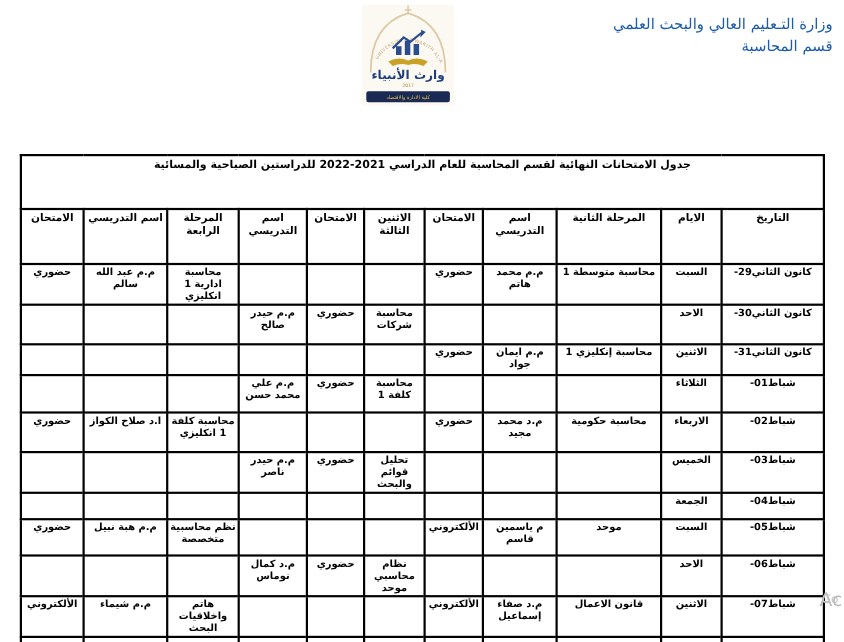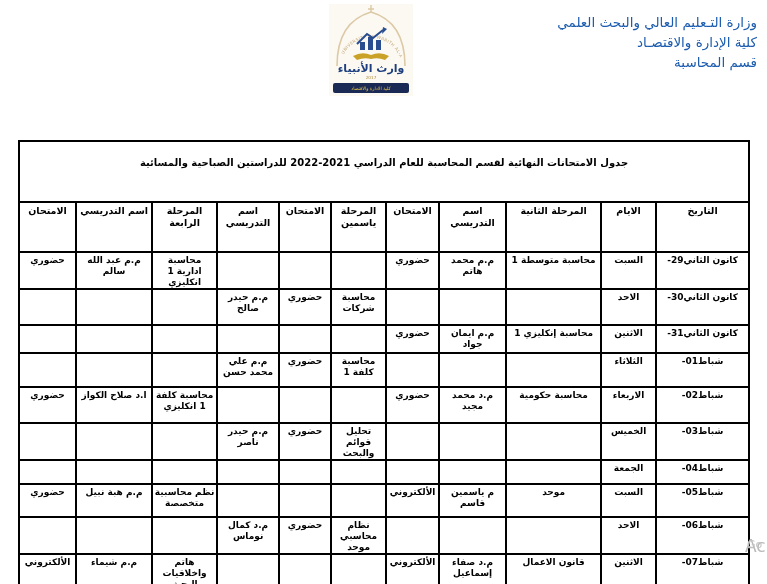--- a/index.html
+++ b/index.html
@@ -13,38 +13,37 @@
 
   
   .logo{position:absolute;left:329px;top:4px;width:84px;height:92px;}
 
   
   .table-wrap{position:absolute;left:18px;top:140px;}
   table{border-collapse:collapse;table-layout:fixed;width:730px;direction:rtl;}
   th,td{border:2px solid #000;vertical-align:top;text-align:center;
         font-size:9px;font-weight:bold;line-height:1.22;padding:2px 1px 0 1px;
         overflow:hidden;color:#000;}
-  .title-row th{height:44px;font-size:10px;padding-top:15px;}
+  .title-row th{height:44px;font-size:10px;padding-top:3px;}
   .head-row th{height:46px;font-size:9.5px;text-align:center;}
   td.c-date{direction:ltr;}
 
   
   .wm1{position:absolute;left:745px;top:536px;color:#b9b9b9;font-size:17px;
        white-space:nowrap;font-family:"DejaVu Sans",sans-serif;}
   .wm2{position:absolute;left:747px;top:538px;color:#c4c4c4;font-size:11px;
        white-space:nowrap;}
 </style>
 </head>
 <body>
 
 <div class="page">
 
   <div class="org-header">
     <div>وزارة التـعليم العالي والبحث العلمي</div>
-    <div>كلية الإدارة والاقتصـاد</div>
     <div>قسم المحاسبة</div>
   </div>
 
   <div class="logo">
     <svg width="84" height="92" viewBox="0 0 84 92">
       <rect x="0" y="0" width="84" height="92" fill="#fcf9f2"></rect>
 
       <path d="M 8 62 Q 8 18 42 8 Q 76 18 76 62" fill="none" stroke="#dcc9a6" stroke-width="1.6"></path>
       <path d="M 42 8 L 42 1 M 39 5 L 45 5" fill="none" stroke="#dcc9a6" stroke-width="1.4"></path>
 
@@ -87,21 +86,21 @@
       <thead>
         <tr class="title-row">
           <th colspan="11">جدول الامتحانات النهائية لقسم المحاسبة للعام الدراسي 2021-2022 للدراستين الصباحية والمسائية</th>
         </tr>
         <tr class="head-row" id="head-row">
             <th>التاريخ</th>
             <th>الايام</th>
             <th>المرحلة الثانية</th>
             <th>اسم التدريسي</th>
             <th>الامتحان</th>
-            <th>المرحلة ياسمين</th>
+            <th>الاثنين الثالثة</th>
             <th>الامتحان</th>
             <th>اسم التدريسي</th>
             <th>المرحلة الرابعة</th>
             <th>اسم التدريسي</th>
             <th>الامتحان</th>
           </tr>
       </thead>
       <tbody id="table-body">
           <tr style="height: 34px;">
             <td class="c-date">-29كانون الثاني</td>

